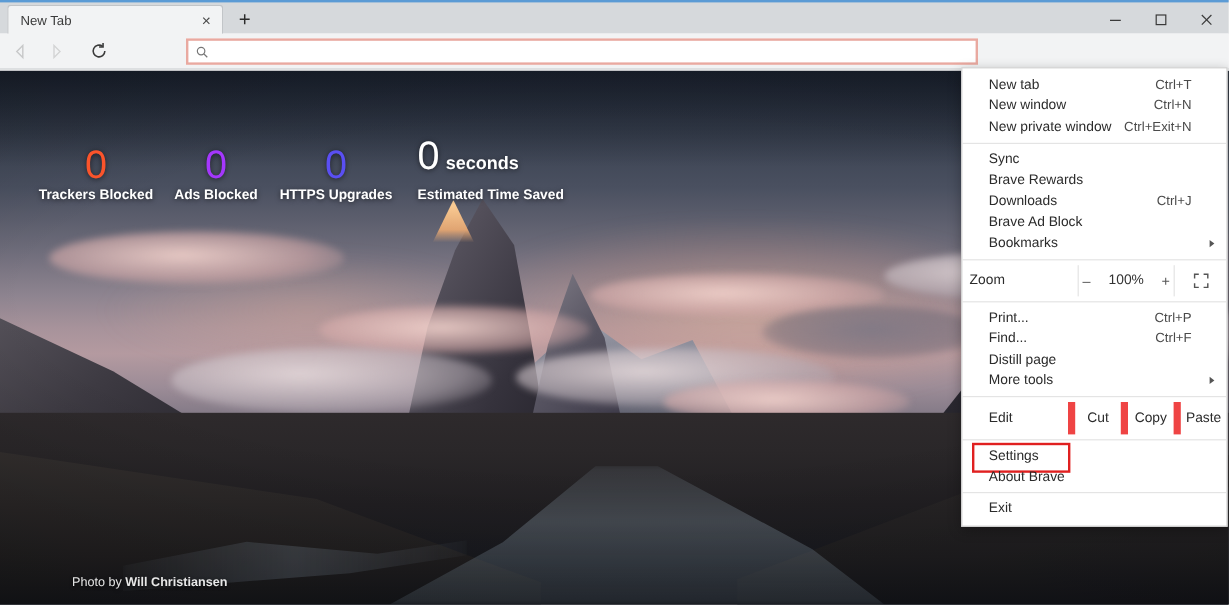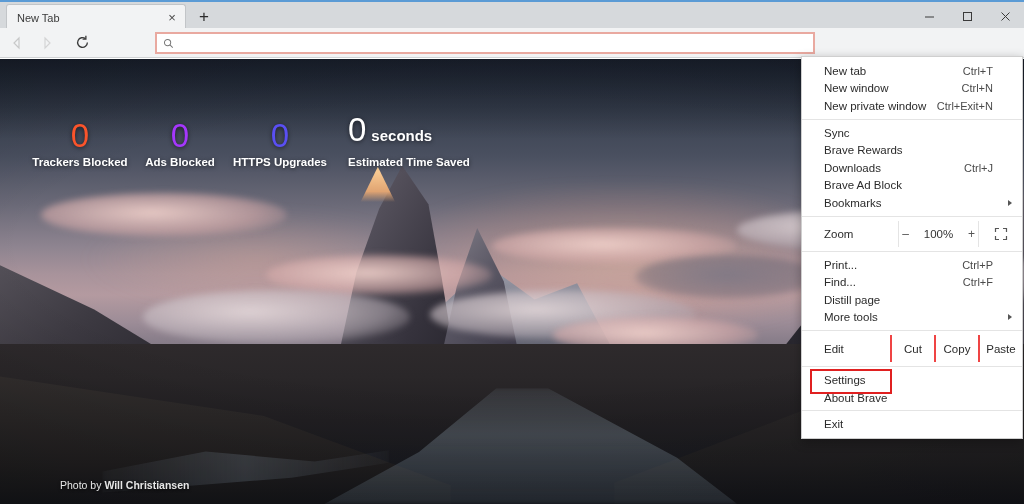--- a/index.html
+++ b/index.html
@@ -255,21 +255,21 @@
     border-top: 3.5px solid transparent;
     border-bottom: 3.5px solid transparent;
   }
   .msep { height: 1px; background: #e4e4e4; margin: 4px 0; }
 
   
   .zoomrow {
     display: flex; align-items: stretch; height: 26px;
   }
   .zoomrow .zlabel {
-    flex: 0 0 96px; display: flex; align-items: center; padding-left: 22px;
+    flex: 0 0 96px; display: flex; align-items: center; padding-left: 6px;
     font-size: 11.5px;
   }
   .zoomrow .zctrl {
     flex: 1; display: flex; align-items: center; justify-content: center;
     border-left: 1px solid #e4e4e4;
     gap: 10px;
   }
   .zoomrow .zbtn {
     font-size: 12px; color: #555; cursor: pointer; width: 12px; text-align: center;
   }
@@ -279,21 +279,21 @@
     border-left: 1px solid #e4e4e4; cursor: pointer;
   }
 
   
   .editrow { display: flex; align-items: stretch; height: 27px; }
   .editrow .elabel {
     flex: 0 0 88px; display: flex; align-items: center; padding-left: 22px; font-size: 11.5px;
   }
   .editrow .ecell {
     flex: 1; display: flex; align-items: center; justify-content: center;
-    border-left: 2px solid #ef4444; font-size: 11.5px; cursor: pointer;
+    border-left: 6px solid #ef4444; font-size: 11.5px; cursor: pointer;
   }
 
   .mi.highlight::after {
     content: "";
     position: absolute; left: 8px; top: -2px;
     width: 78px; height: 21px;
     border: 2px solid #e02020;
     pointer-events: none;
   }
 </style>

